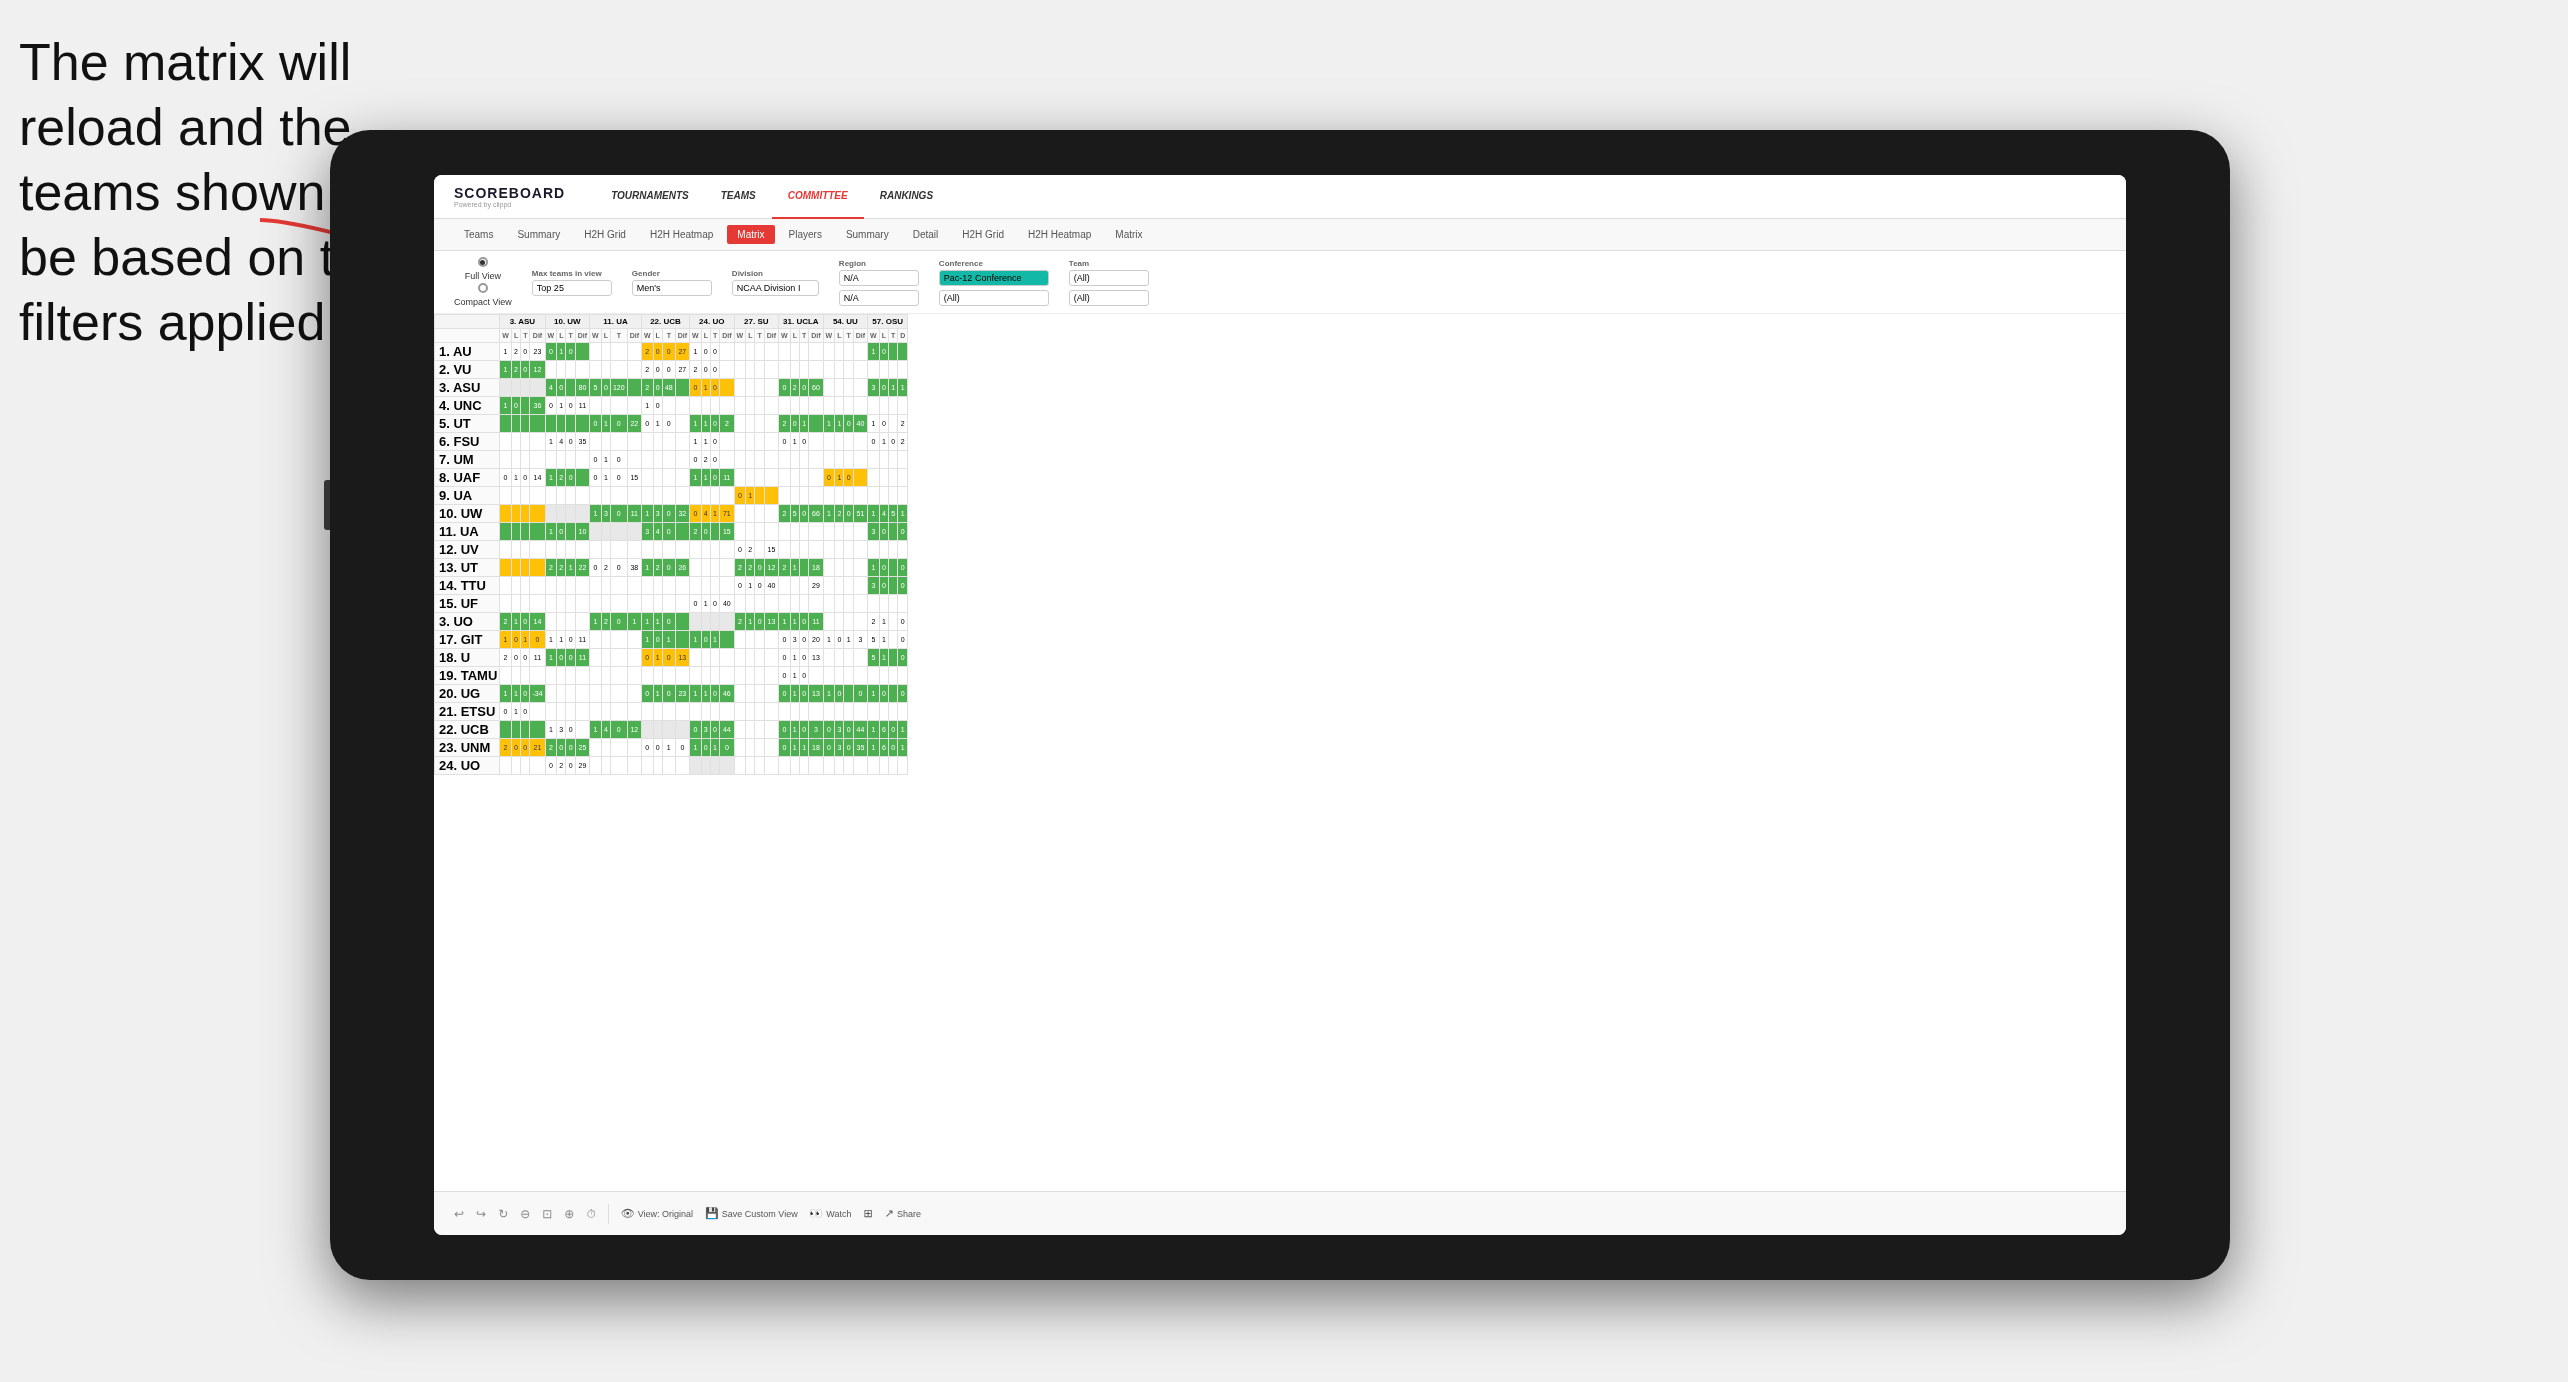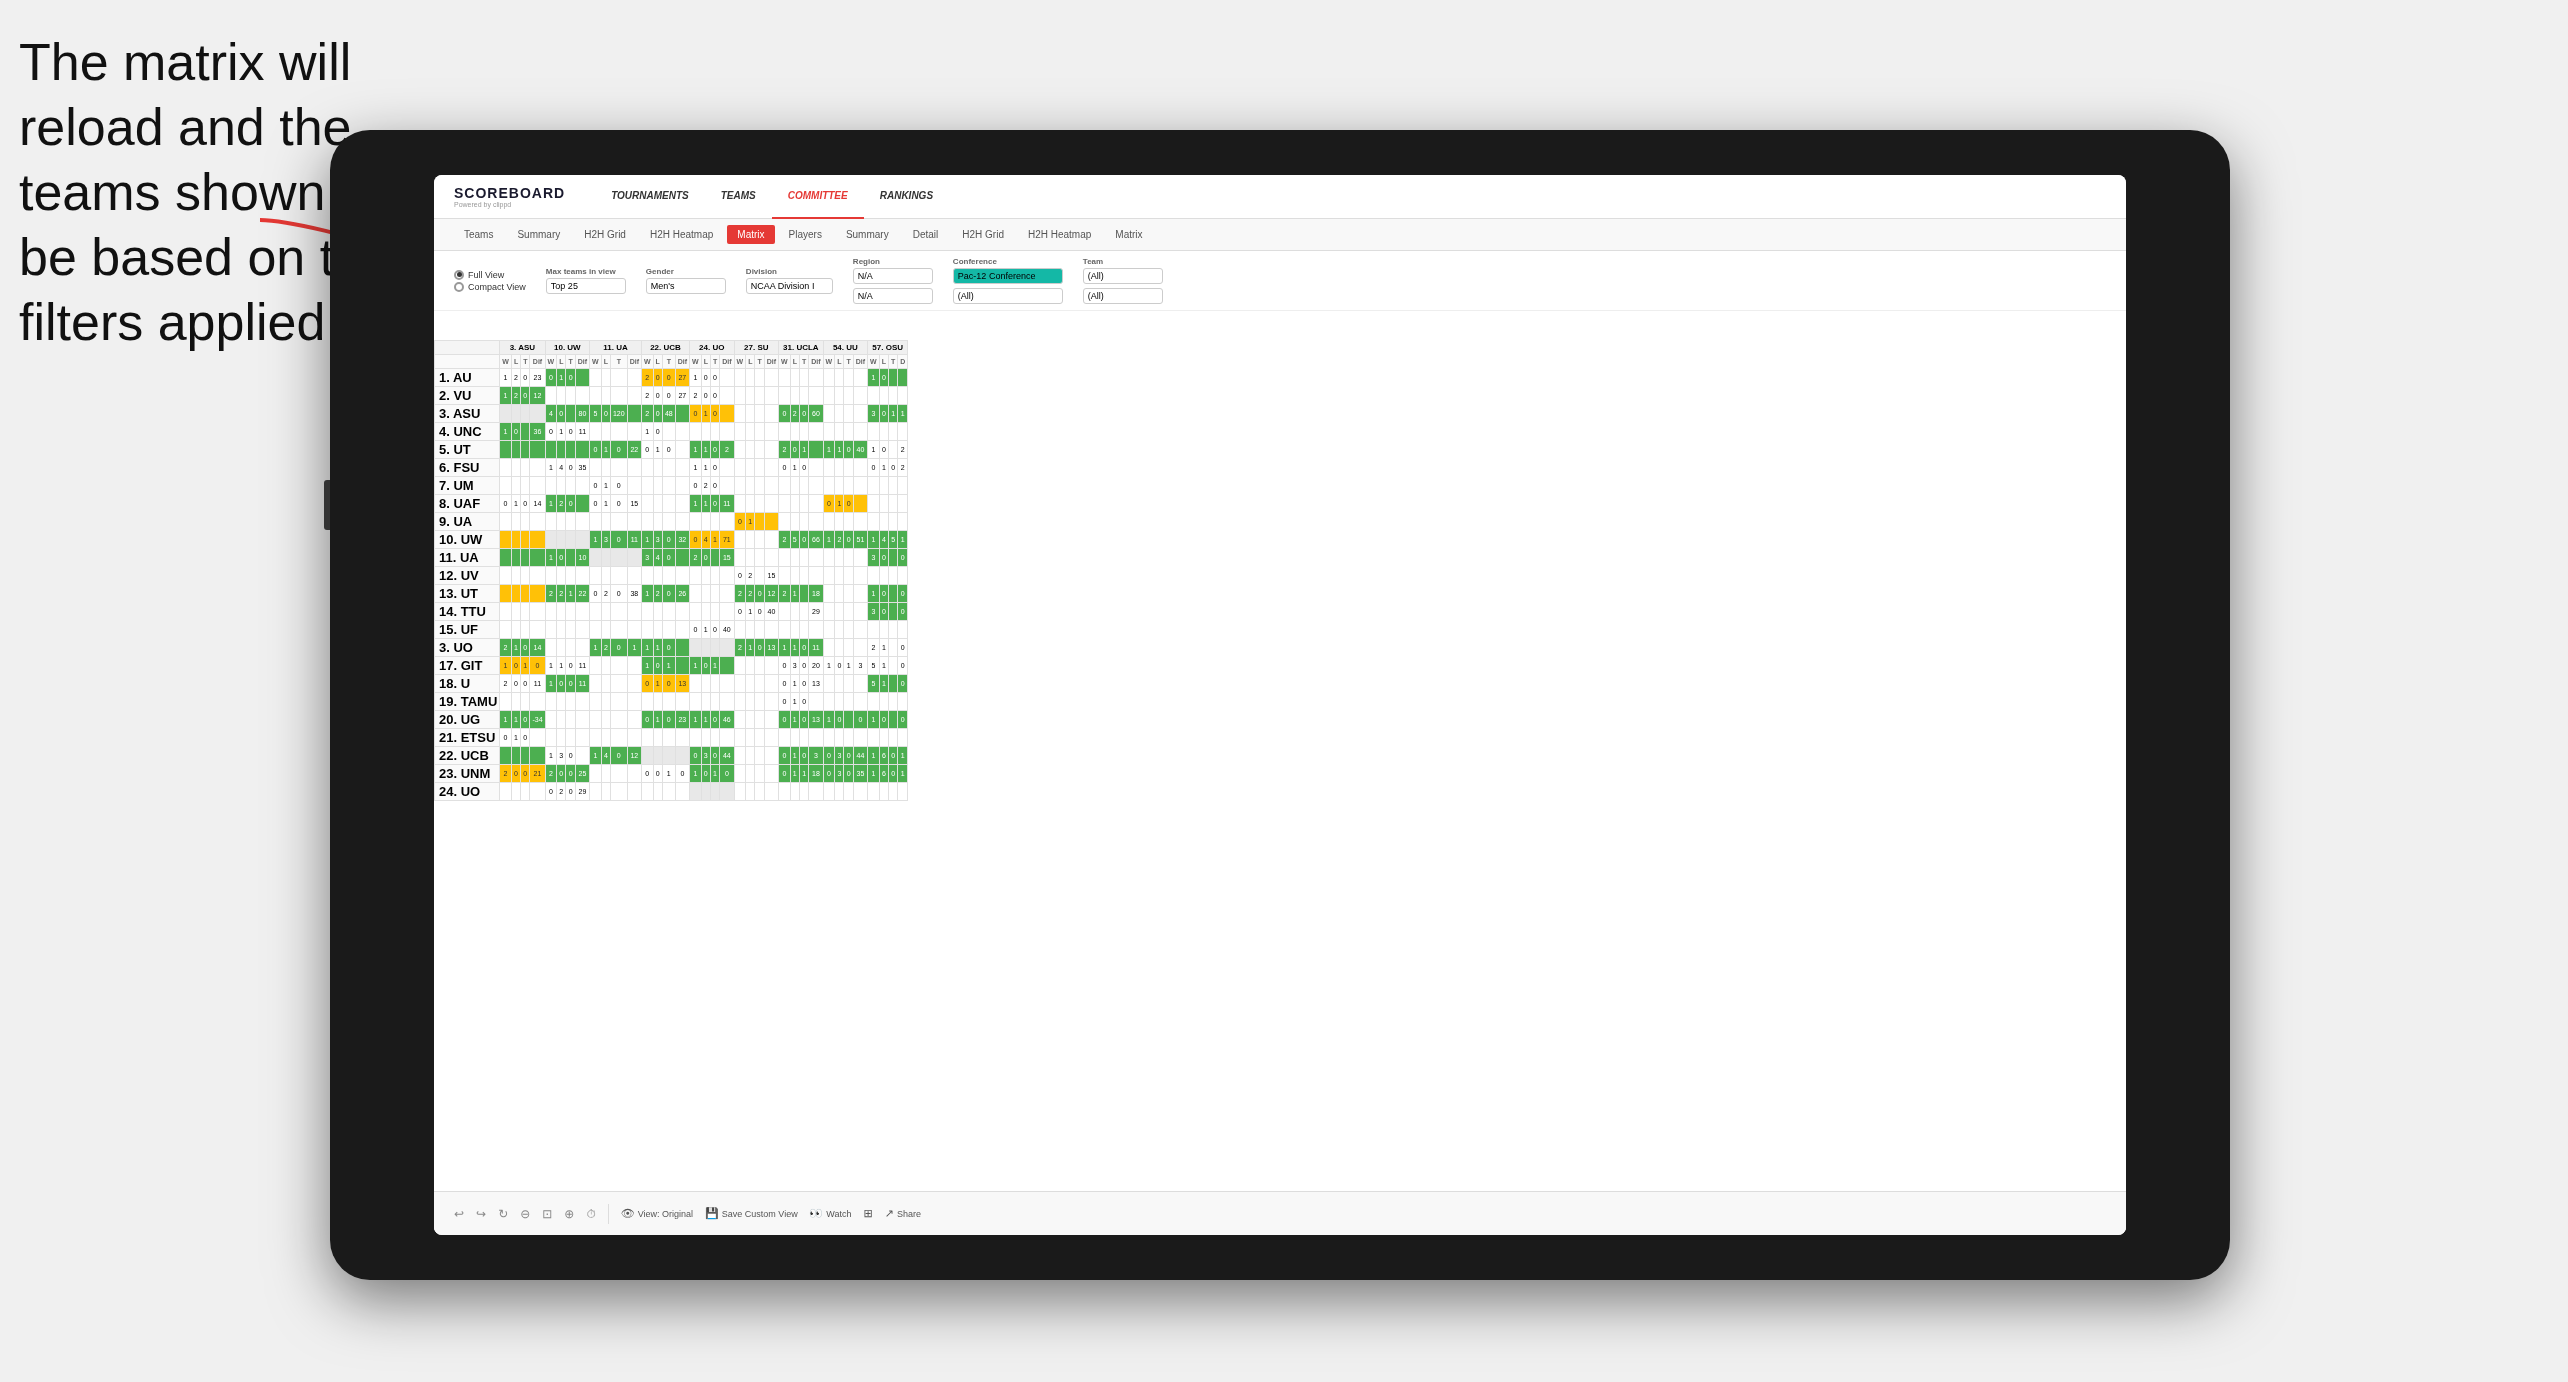--- a/index.html
+++ b/index.html
@@ -150,20 +150,21 @@
       flex-direction: column;
       gap: 2px;
     }
 
     .radio-item {
       display: flex;
       align-items: center;
       gap: 4px;
       font-size: 9px;
       color: #333;
+      flex-direction: column;
     }
 
     .radio-dot {
       width: 10px;
       height: 10px;
       border-radius: 50%;
       border: 2px solid #999;
       display: flex;
       align-items: center;
       justify-content: center;
@@ -198,21 +199,20 @@
       appearance: none;
       cursor: pointer;
       min-width: 80px;
     }
 
     
     .matrix-area {
       overflow: auto;
       height: calc(1060px - 44px - 32px - 48px - 44px);
       background: #fff;
-      margin-top: 29px;
     }
 
     .matrix-table {
       font-size: 7.5px;
       border-collapse: collapse;
       white-space: nowrap;
     }
 
     .matrix-table th, .matrix-table td {
       border: 1px solid #e0e0e0;

